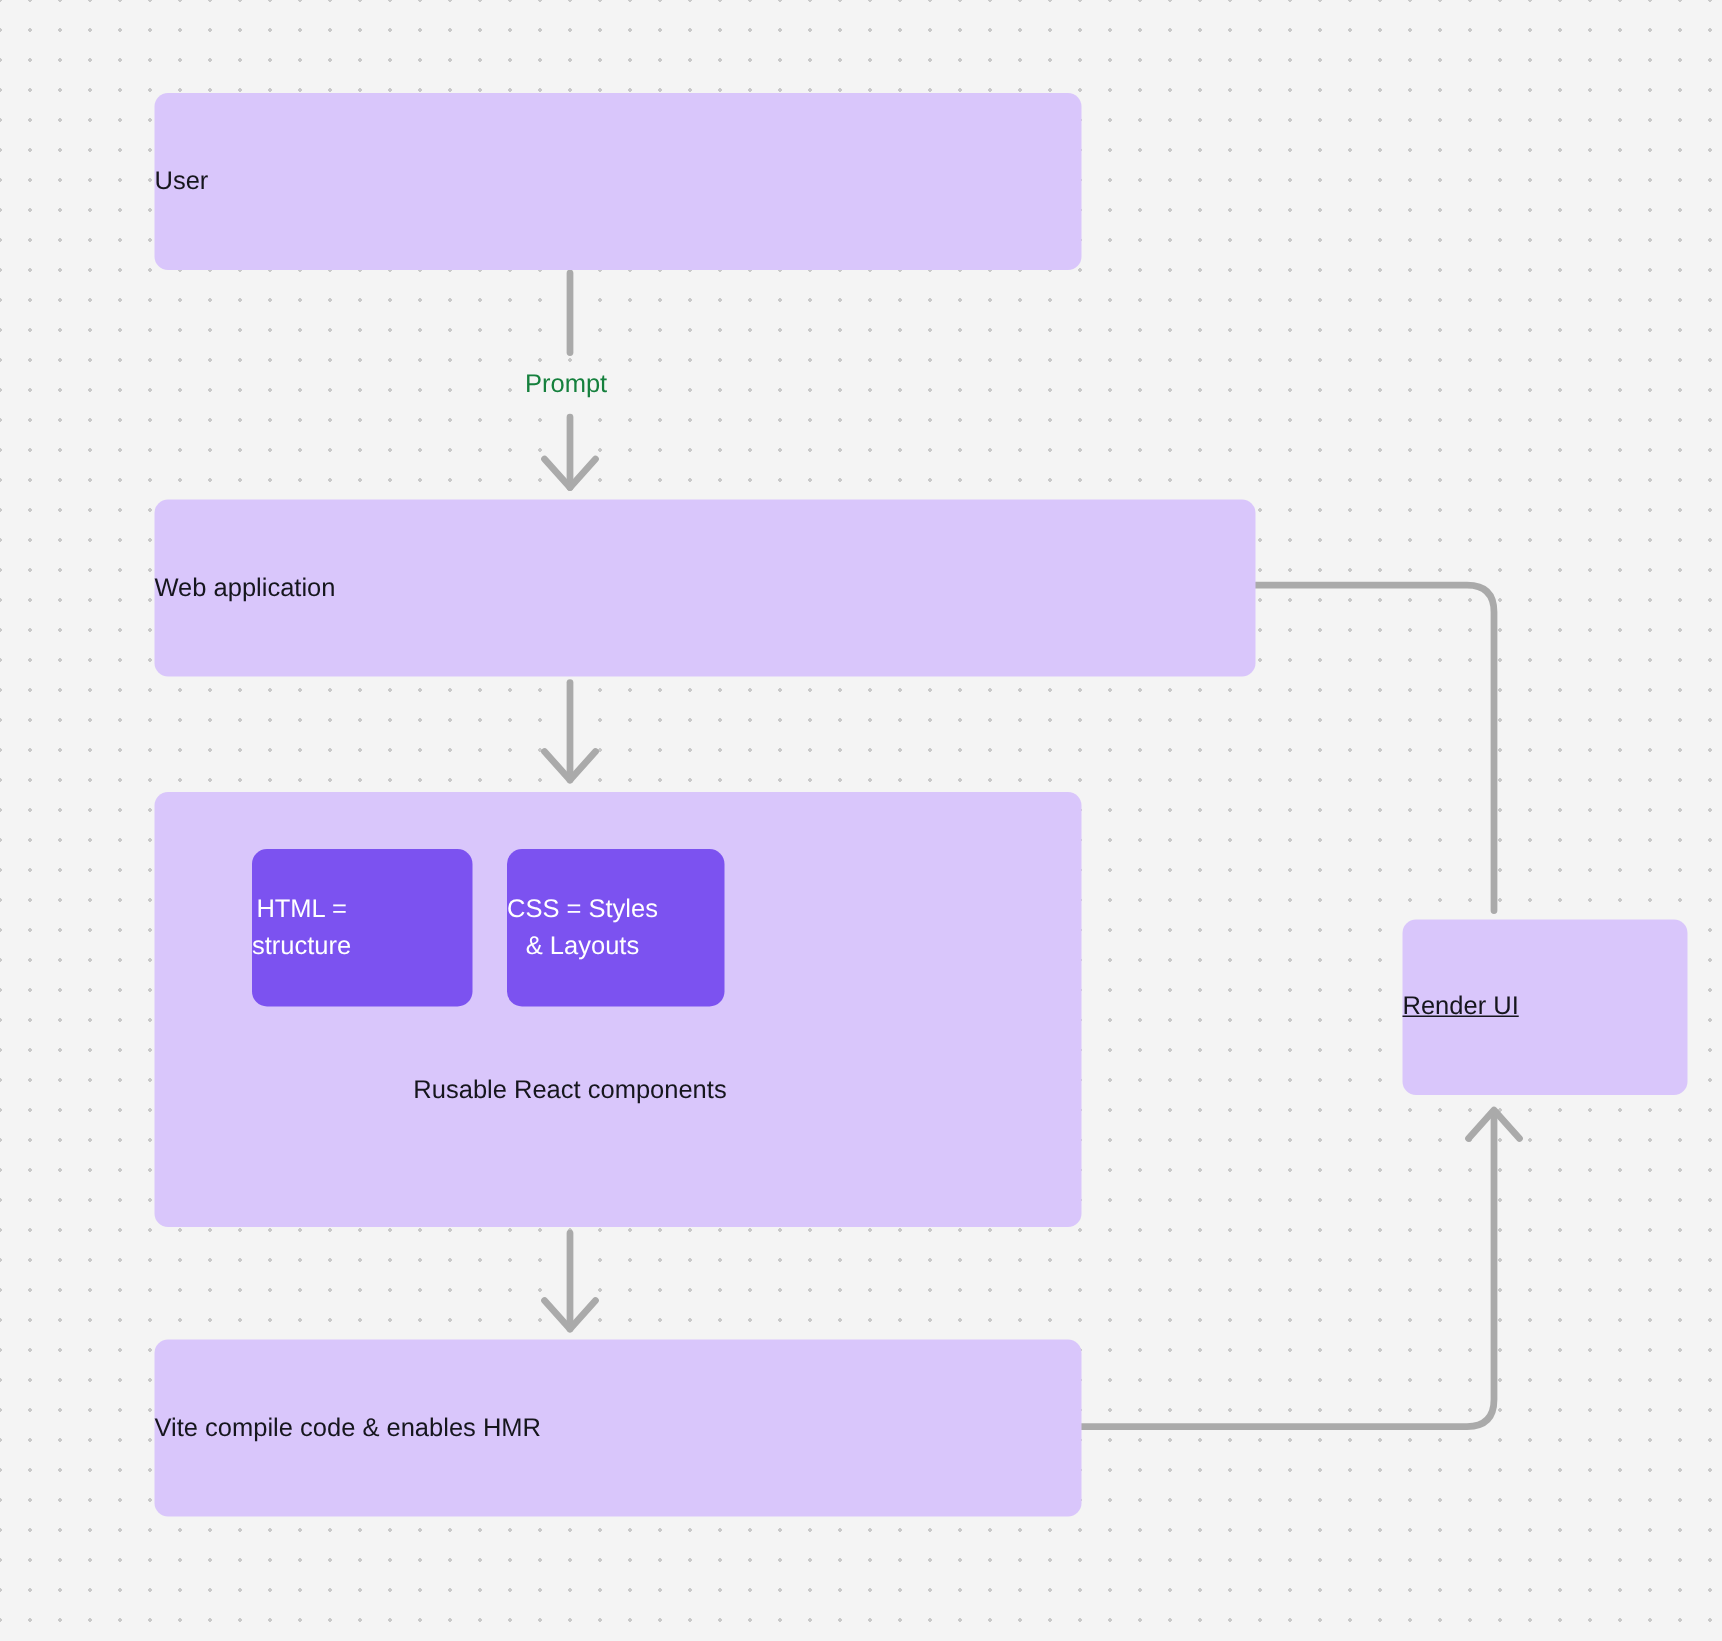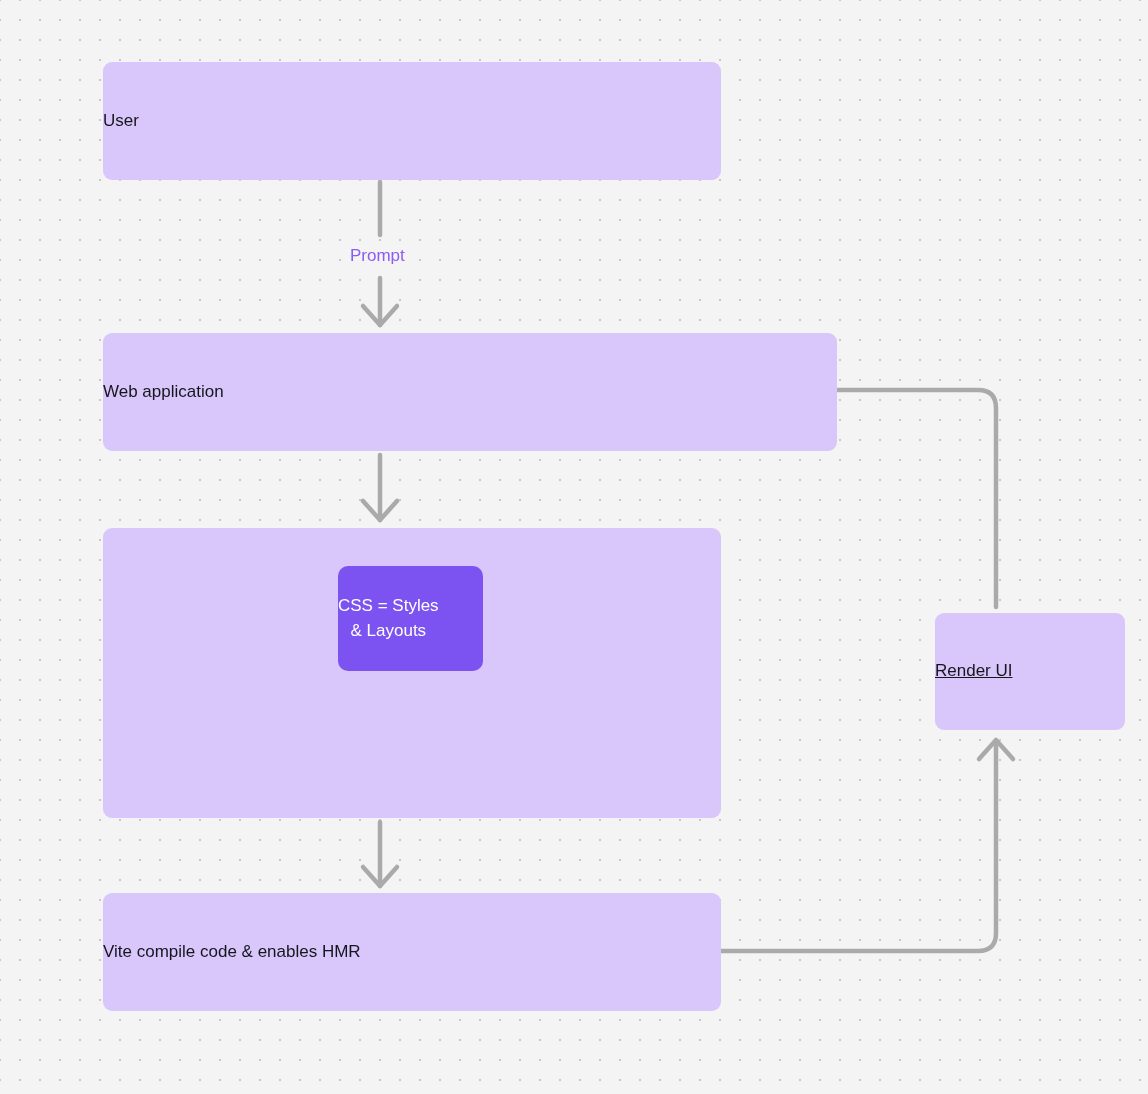--- a/index.html
+++ b/index.html
@@ -81,21 +81,21 @@
     width: 618px;
     text-align: center;
     font-size: 17px;
     color: #16161d;
   }
 
   
   .edge-label {
     position: absolute;
     font-size: 17px;
-    color: #8b5cf6;
+    color: #15803d;
     background-color: #f4f4f4;
     padding: 0 6px;
     white-space: nowrap;
   }
 
   #label-prompt {
     left: 344px;
     top: 246px;
   }
 </style>
@@ -131,29 +131,36 @@
   </div>
 
   <div class="edge-label" id="label-prompt">Prompt</div>
 
   <div class="node node-light" id="node-webapp">
     <span>Web application</span>
   </div>
 
   <div class="node node-light" id="node-components"></div>
 
+  <div class="node node-dark" id="node-html">
+    <span>
+      <span>HTML =</span><br>
+      <span>structure</span>
+    </span>
+  </div>
 
   <div class="node node-dark" id="node-css">
     <span>
       <span>CSS = Styles</span><br>
       <span>&amp; Layouts</span>
     </span>
   </div>
 
 
+  <div class="components-caption">Rusable React components</div>
 
   <div class="node node-light" id="node-vite">
     <span>Vite compile code &amp; enables HMR</span>
   </div>
 
   <div class="node node-light" id="node-render">
     <span>Render UI</span>
   </div>
 
 </div>

